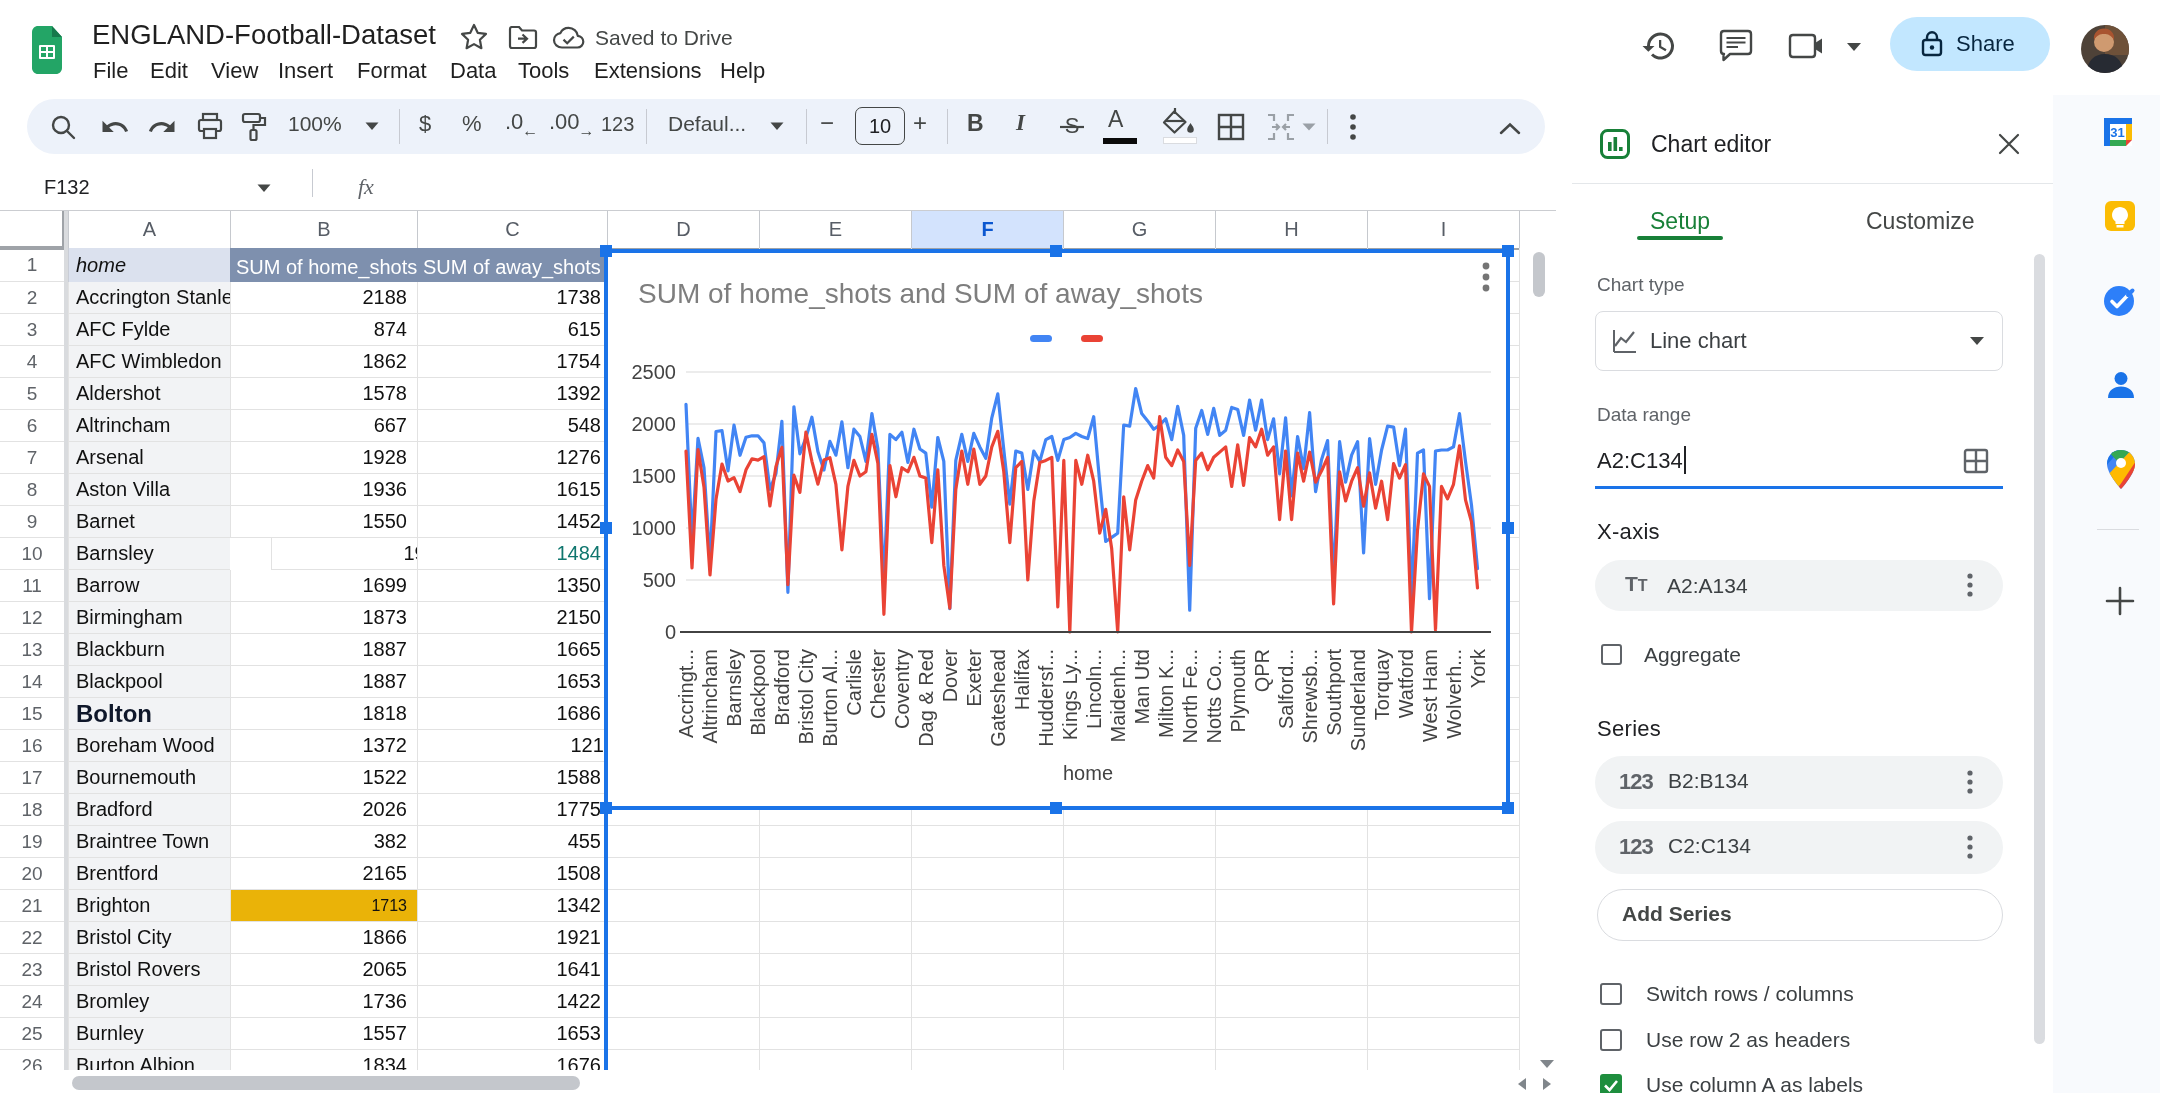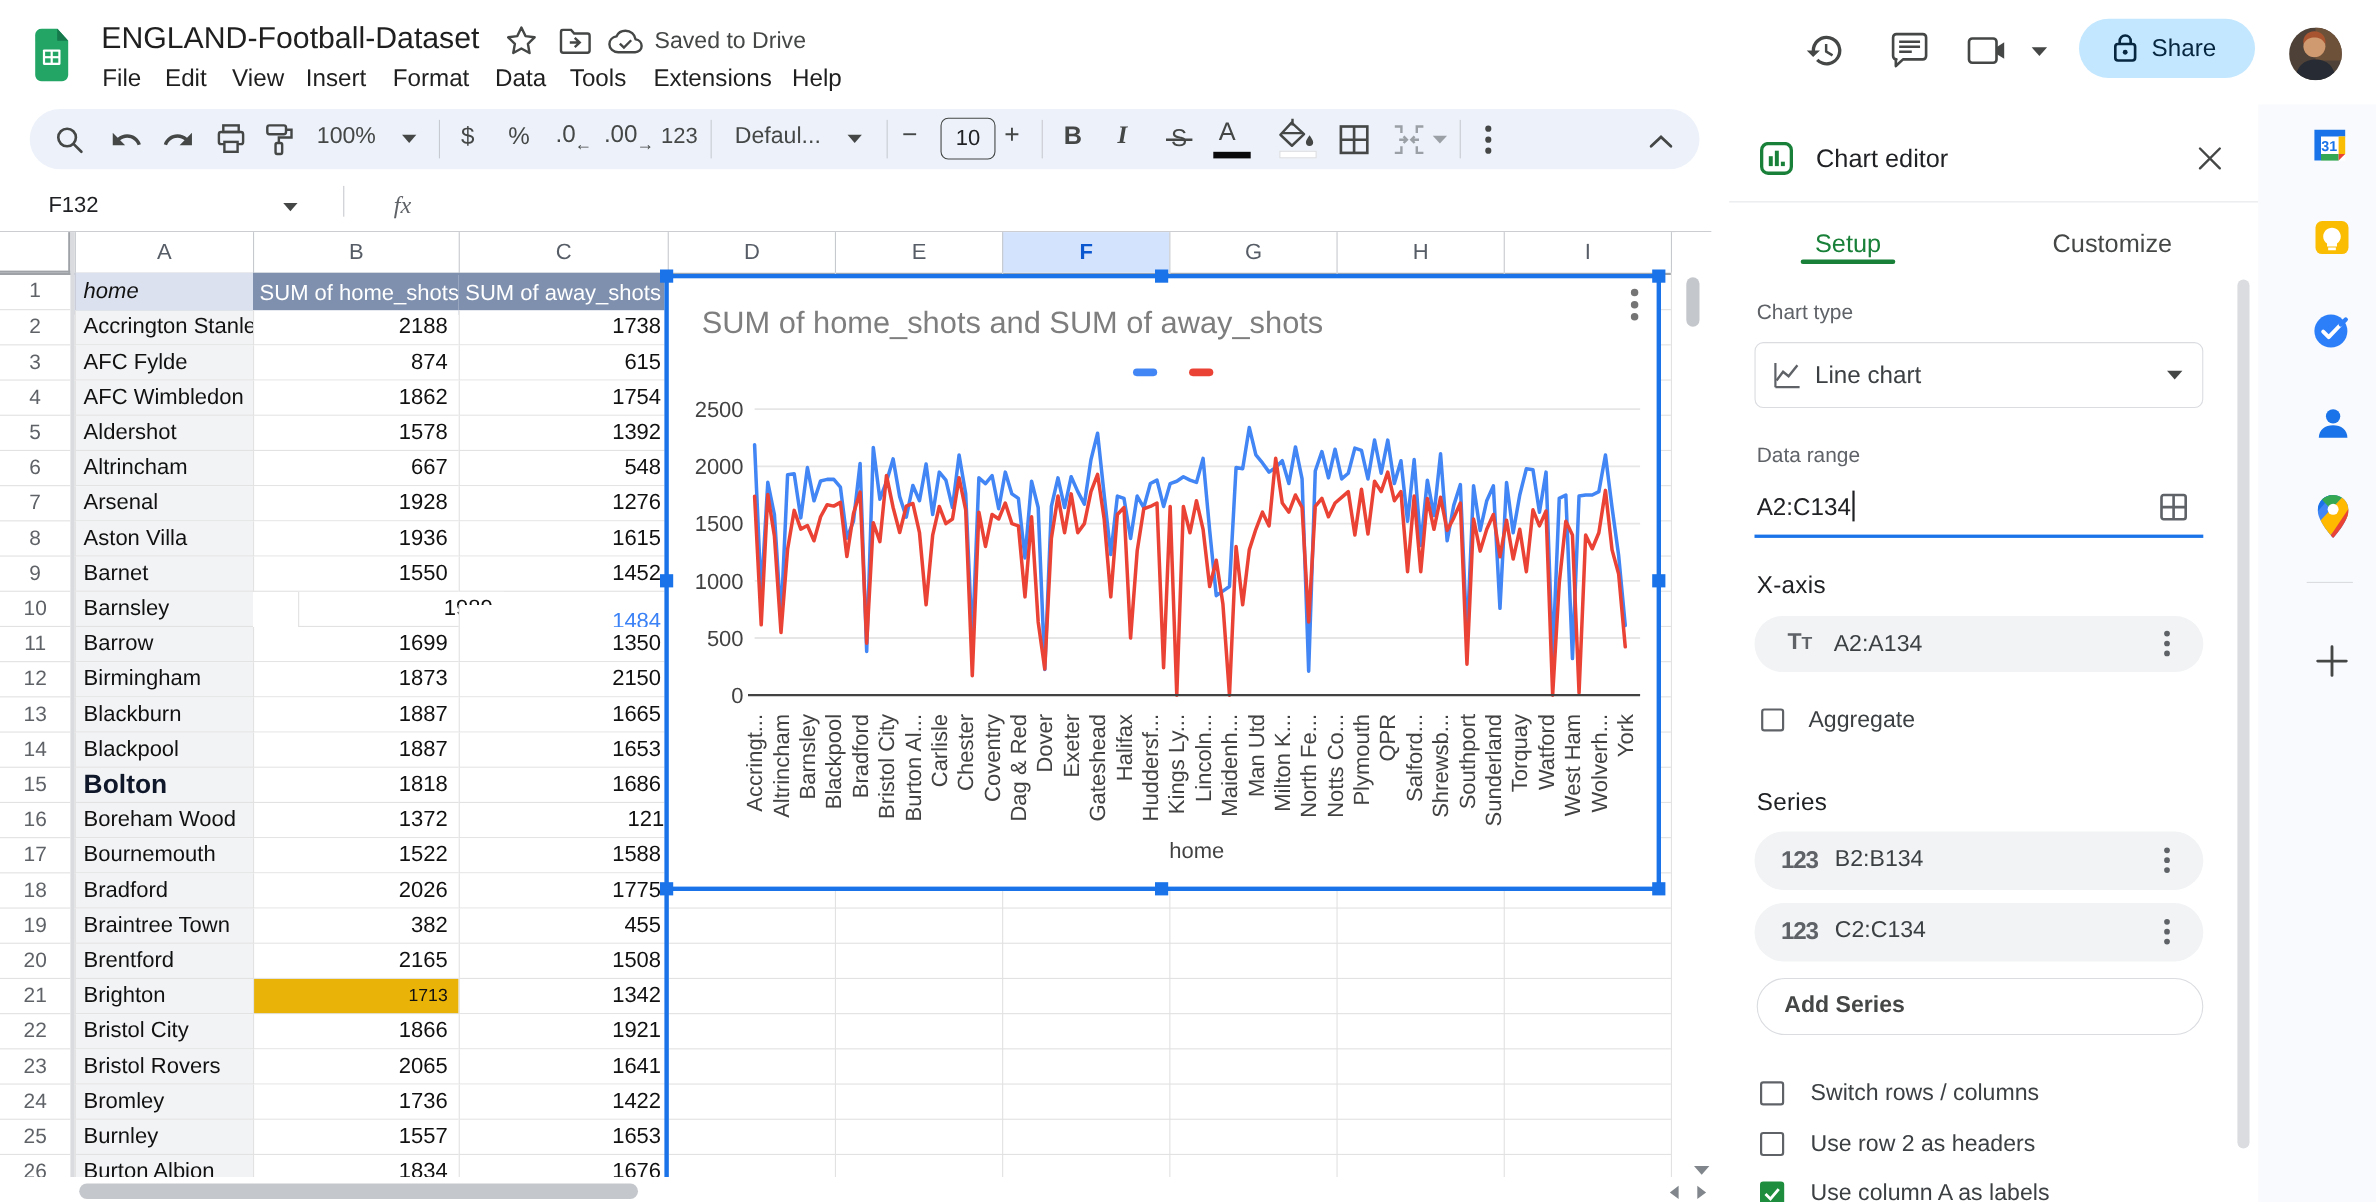--- a/index.html
+++ b/index.html
@@ -218,21 +218,21 @@
 <div style="position:absolute;left:230px;top:442.0px;width:187px;height:32.0px;background:#fff;border-bottom:1px solid #e2e2e2;border-left:1px solid #e2e2e2;box-sizing:border-box;font-size:20px;color:#111;display:flex;align-items:center;justify-content:flex-end;padding-right:10px;">1928</div>
 <div style="position:absolute;left:417px;top:442.0px;width:190px;height:32.0px;background:#fff;border-bottom:1px solid #e2e2e2;border-left:1px solid #e2e2e2;box-sizing:border-box;font-size:20px;color:#111;display:flex;align-items:center;justify-content:flex-end;padding-right:6px;">1276</div>
 <div style="position:absolute;left:68px;top:474.0px;width:162px;height:32.0px;background:#f2f3f5;border-bottom:1px solid #e2e2e2;border-left:1px solid #e2e2e2;box-sizing:border-box;font-size:20px;color:#111;display:flex;align-items:center;padding-left:7px;overflow:hidden;white-space:nowrap;">Aston Villa</div>
 <div style="position:absolute;left:230px;top:474.0px;width:187px;height:32.0px;background:#fff;border-bottom:1px solid #e2e2e2;border-left:1px solid #e2e2e2;box-sizing:border-box;font-size:20px;color:#111;display:flex;align-items:center;justify-content:flex-end;padding-right:10px;">1936</div>
 <div style="position:absolute;left:417px;top:474.0px;width:190px;height:32.0px;background:#fff;border-bottom:1px solid #e2e2e2;border-left:1px solid #e2e2e2;box-sizing:border-box;font-size:20px;color:#111;display:flex;align-items:center;justify-content:flex-end;padding-right:6px;">1615</div>
 <div style="position:absolute;left:68px;top:506.0px;width:162px;height:32.0px;background:#f2f3f5;border-bottom:1px solid #e2e2e2;border-left:1px solid #e2e2e2;box-sizing:border-box;font-size:20px;color:#111;display:flex;align-items:center;padding-left:7px;overflow:hidden;white-space:nowrap;">Barnet</div>
 <div style="position:absolute;left:230px;top:506.0px;width:187px;height:32.0px;background:#fff;border-bottom:1px solid #e2e2e2;border-left:1px solid #e2e2e2;box-sizing:border-box;font-size:20px;color:#111;display:flex;align-items:center;justify-content:flex-end;padding-right:10px;">1550</div>
 <div style="position:absolute;left:417px;top:506.0px;width:190px;height:32.0px;background:#fff;border-bottom:1px solid #e2e2e2;border-left:1px solid #e2e2e2;box-sizing:border-box;font-size:20px;color:#111;display:flex;align-items:center;justify-content:flex-end;padding-right:6px;">1452</div>
 <div style="position:absolute;left:68px;top:538.0px;width:162px;height:32.0px;background:#f2f3f5;border-bottom:1px solid #e2e2e2;border-left:1px solid #e2e2e2;box-sizing:border-box;font-size:20px;color:#111;display:flex;align-items:center;padding-left:7px;overflow:hidden;white-space:nowrap;">Barnsley</div>
 <div style="position:absolute;left:230px;top:538.0px;width:187px;height:32.0px;background:#fff;border-bottom:1px solid #e2e2e2;border-left:1px solid #e2e2e2;box-sizing:border-box;font-size:20px;color:#111;display:flex;align-items:center;justify-content:flex-end;padding-right:10px;margin-left:41px;">1989</div>
-<div style="position:absolute;left:417px;top:538.0px;width:190px;height:32.0px;background:#fff;border-bottom:1px solid #e2e2e2;border-left:1px solid #e2e2e2;box-sizing:border-box;font-size:20px;color:#3b82f6;display:flex;align-items:center;justify-content:flex-end;padding-right:6px;margin-top:12px;">1484</div>
+<div style="position:absolute;left:417px;top:538.0px;width:190px;height:32.0px;background:#fff;border-bottom:1px solid #e2e2e2;border-left:1px solid #e2e2e2;box-sizing:border-box;font-size:20px;color:#0f766e;display:flex;align-items:center;justify-content:flex-end;padding-right:6px;">1484</div>
 <div style="position:absolute;left:68px;top:570.0px;width:162px;height:32.0px;background:#f2f3f5;border-bottom:1px solid #e2e2e2;border-left:1px solid #e2e2e2;box-sizing:border-box;font-size:20px;color:#111;display:flex;align-items:center;padding-left:7px;overflow:hidden;white-space:nowrap;">Barrow</div>
 <div style="position:absolute;left:230px;top:570.0px;width:187px;height:32.0px;background:#fff;border-bottom:1px solid #e2e2e2;border-left:1px solid #e2e2e2;box-sizing:border-box;font-size:20px;color:#111;display:flex;align-items:center;justify-content:flex-end;padding-right:10px;padding-left:27px;">1699</div>
 <div style="position:absolute;left:417px;top:570.0px;width:190px;height:32.0px;background:#fff;border-bottom:1px solid #e2e2e2;border-left:1px solid #e2e2e2;box-sizing:border-box;font-size:20px;color:#111;display:flex;align-items:center;justify-content:flex-end;padding-right:6px;">1350</div>
 <div style="position:absolute;left:68px;top:602.0px;width:162px;height:32.0px;background:#f2f3f5;border-bottom:1px solid #e2e2e2;border-left:1px solid #e2e2e2;box-sizing:border-box;font-size:20px;color:#111;display:flex;align-items:center;padding-left:7px;overflow:hidden;white-space:nowrap;">Birmingham</div>
 <div style="position:absolute;left:230px;top:602.0px;width:187px;height:32.0px;background:#fff;border-bottom:1px solid #e2e2e2;border-left:1px solid #e2e2e2;box-sizing:border-box;font-size:20px;color:#111;display:flex;align-items:center;justify-content:flex-end;padding-right:10px;">1873</div>
 <div style="position:absolute;left:417px;top:602.0px;width:190px;height:32.0px;background:#fff;border-bottom:1px solid #e2e2e2;border-left:1px solid #e2e2e2;box-sizing:border-box;font-size:20px;color:#111;display:flex;align-items:center;justify-content:flex-end;padding-right:6px;">2150</div>
 <div style="position:absolute;left:68px;top:634.0px;width:162px;height:32.0px;background:#f2f3f5;border-bottom:1px solid #e2e2e2;border-left:1px solid #e2e2e2;box-sizing:border-box;font-size:20px;color:#111;display:flex;align-items:center;padding-left:7px;overflow:hidden;white-space:nowrap;">Blackburn</div>
 <div style="position:absolute;left:230px;top:634.0px;width:187px;height:32.0px;background:#fff;border-bottom:1px solid #e2e2e2;border-left:1px solid #e2e2e2;box-sizing:border-box;font-size:20px;color:#111;display:flex;align-items:center;justify-content:flex-end;padding-right:10px;">1887</div>
 <div style="position:absolute;left:417px;top:634.0px;width:190px;height:32.0px;background:#fff;border-bottom:1px solid #e2e2e2;border-left:1px solid #e2e2e2;box-sizing:border-box;font-size:20px;color:#111;display:flex;align-items:center;justify-content:flex-end;padding-right:6px;">1665</div>
 <div style="position:absolute;left:68px;top:666.0px;width:162px;height:32.0px;background:#f2f3f5;border-bottom:1px solid #e2e2e2;border-left:1px solid #e2e2e2;box-sizing:border-box;font-size:20px;color:#111;display:flex;align-items:center;padding-left:7px;overflow:hidden;white-space:nowrap;">Blackpool</div>

